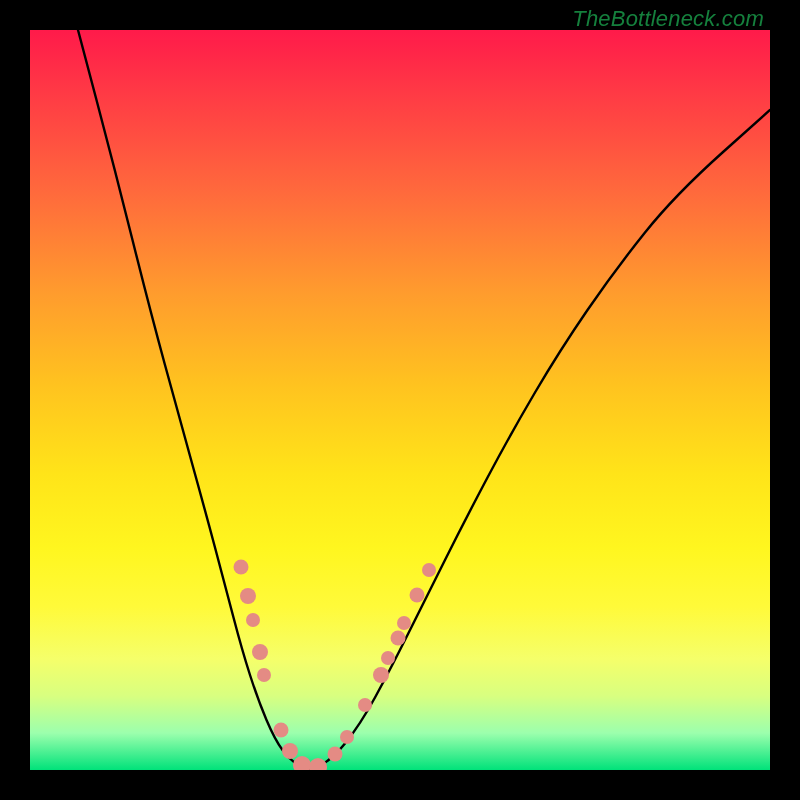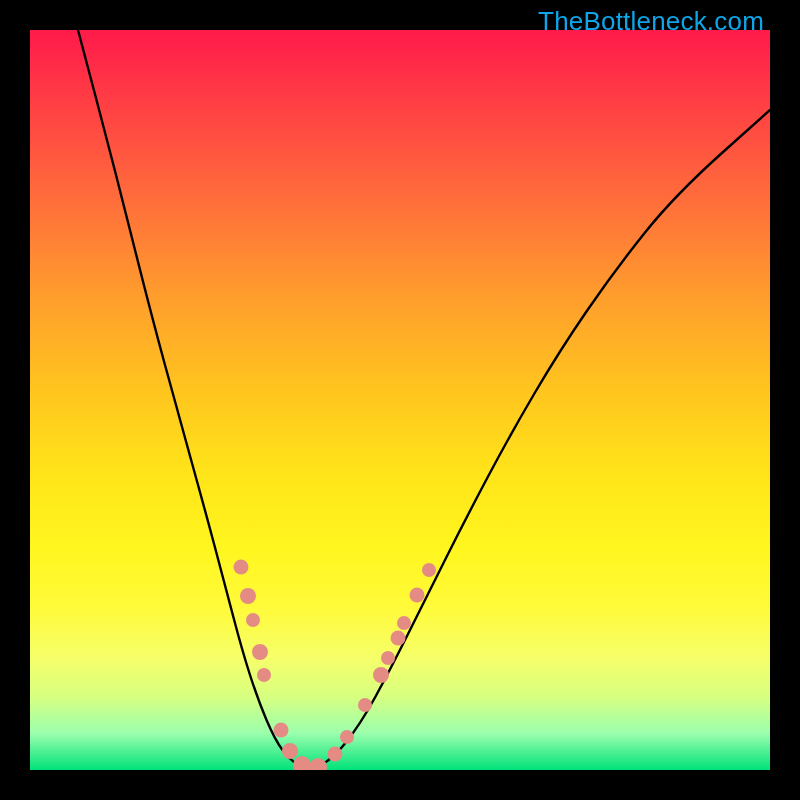--- a/index.html
+++ b/index.html
@@ -36,25 +36,26 @@
       #d8ff80 90%,
       #9cffad 95%,
       #00e27a 100%
     );
     overflow: hidden;
   }
   .watermark {
     position: absolute;
     top: 6px;
     right: 36px;
-    color: #0ea5e9;
-    font-size: 26px;
+    color: #15803d;
+    font-size: 22px;
     font-weight: 400;
     letter-spacing: 0.2px;
     z-index: 10;
+    font-style: italic;
   }
   svg.curve {
     position: absolute;
     left: 0; top: 0;
     width: 740px;
     height: 740px;
   }
   .dot {
     position: absolute;
     border-radius: 50%;

